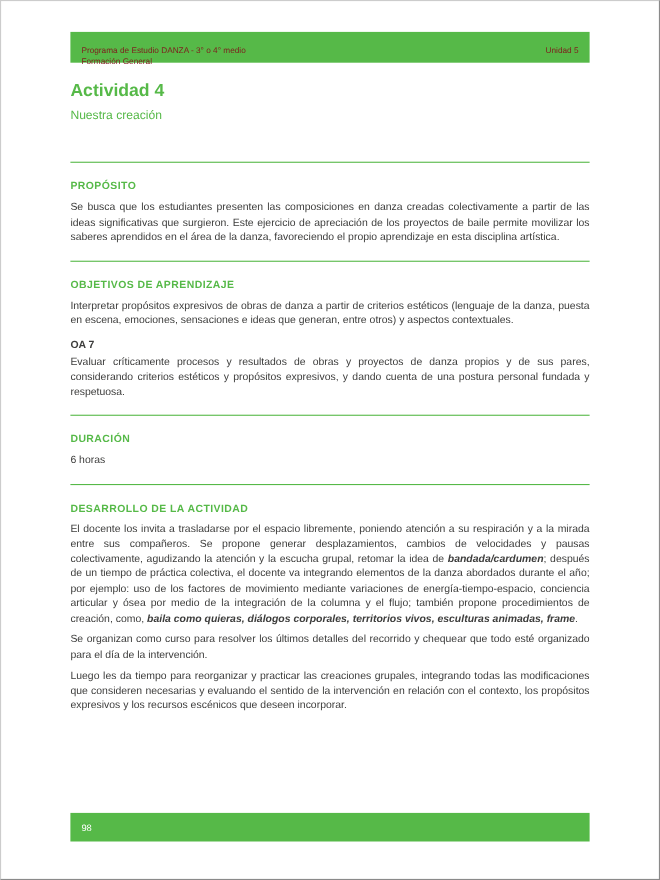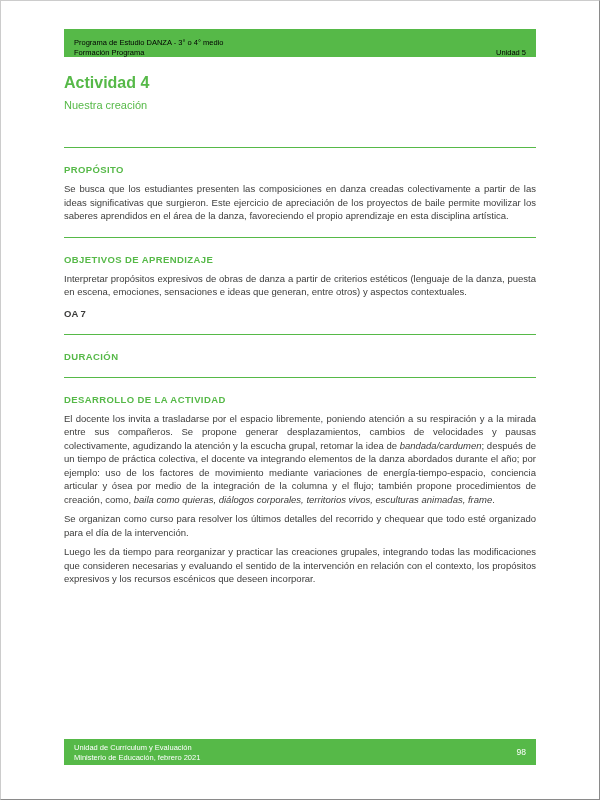--- a/index.html
+++ b/index.html
@@ -18,26 +18,26 @@
     border: 1px solid #cccccc;
     border-right-color: #8a8a8a;
     border-bottom-color: #8a8a8a;
     padding: 28px 63px 0 63px;
     overflow: hidden;
   }
 
   
   .topbar {
     background: var(--accent);
-    color: #000000;
+    color: #7f1d1d;
     height: 28px;
     display: flex;
-    align-items: flex-end;
+    align-items: flex-start;
     justify-content: space-between;
-    padding: 0 10px;
+    padding: 12px 10px;
   }
   .topbar-left { display: flex; flex-direction: column; gap: 1px; }
   .topbar-line { font-size: 7.5px; line-height: 9px; }
   .topbar-right { font-size: 7.5px; line-height: 9px; }
 
   
   .activity-title {
     color: var(--accent);
     font-weight: bold;
     font-size: 16px;
@@ -76,21 +76,21 @@
   }
   .body-text.short { text-align: left; }
   .oa-code {
     margin: 9px 0 0 0;
     color: var(--text);
     font-size: 9.5px;
     line-height: 12px;
     font-weight: bold;
   }
   .oa-code + .body-text { margin-top: 3px; }
-  .italic-term { font-style: italic; }
+  .italic-term { font-style: italic; font-weight: bold; }
 
   
   .bottombar {
     position: absolute;
     left: 63px;
     right: 63px;
     bottom: 34px;
     height: 26px;
     background: var(--accent);
     color: #ffffff;
@@ -104,56 +104,54 @@
   .bottombar-right { font-size: 8.5px; }
 </style>
 </head>
 <body>
 
 <div class="canvas">
 
   <div class="topbar">
     <div class="topbar-left">
       <div class="topbar-line">Programa de Estudio DANZA - 3° o 4° medio</div>
-      <div class="topbar-line">Formación Programa</div>
+      <div class="topbar-line">Formación General</div>
     </div>
     <div class="topbar-right">Unidad 5</div>
   </div>
 
   <div class="content">
 
     <div class="activity-title">Actividad 4</div>
     <div class="activity-subtitle">Nuestra creación</div>
 
     <div class="section first">
       <h3 class="section-heading">PROPÓSITO</h3>
       <p class="body-text">Se busca que los estudiantes presenten las composiciones en danza creadas colectivamente a partir de las ideas significativas que surgieron. Este ejercicio de apreciación de los proyectos de baile permite movilizar los saberes aprendidos en el área de la danza, favoreciendo el propio aprendizaje en esta disciplina artística.</p>
     </div>
 
     <div class="section">
       <h3 class="section-heading">OBJETIVOS DE APRENDIZAJE</h3>
       <p class="body-text">Interpretar propósitos expresivos de obras de danza a partir de criterios estéticos (lenguaje de la danza, puesta en escena, emociones, sensaciones e ideas que generan, entre otros) y aspectos contextuales.</p>
       <p class="oa-code">OA 7</p>
+      <p class="body-text">Evaluar críticamente procesos y resultados de obras y proyectos de danza propios y de sus pares, considerando criterios estéticos y propósitos expresivos, y dando cuenta de una postura personal fundada y respetuosa.</p>
     </div>
 
 
     <div class="section">
       <h3 class="section-heading">DURACIÓN</h3>
+      <p class="body-text short">6 horas</p>
     </div>
 
     <div class="section">
       <h3 class="section-heading">DESARROLLO DE LA ACTIVIDAD</h3>
       <p class="body-text"><span>El docente los invita a trasladarse por el espacio libremente, poniendo atención a su respiración y a la mirada entre sus compañeros. Se propone generar desplazamientos, cambios de velocidades y pausas colectivamente, agudizando la atención y la escucha grupal, retomar la idea de </span><em class="italic-term">bandada/cardumen</em><span>; después de un tiempo de práctica colectiva, el docente va integrando elementos de la danza abordados durante el año; por ejemplo: uso de los factores de movimiento mediante variaciones de energía-tiempo-espacio, conciencia articular y ósea por medio de la integración de la columna y el flujo; también propone procedimientos de creación, como, </span><em class="italic-term">baila como quieras, diálogos corporales, territorios vivos, esculturas animadas, frame</em><span>.</span></p>
       <p class="body-text">Se organizan como curso para resolver los últimos detalles del recorrido y chequear que todo esté organizado para el día de la intervención.</p>
       <p class="body-text">Luego les da tiempo para reorganizar y practicar las creaciones grupales, integrando todas las modificaciones que consideren necesarias y evaluando el sentido de la intervención en relación con el contexto, los propósitos expresivos y los recursos escénicos que deseen incorporar.</p>
     </div>
 
   </div>
 
   <div class="bottombar">
-    <div class="bottombar-left">
-      <div class="bottombar-line">Unidad de Currículum y Evaluación</div>
-      <div class="bottombar-line">Ministerio de Educación, febrero 2021</div>
-    </div>
     <div class="bottombar-right">98</div>
   </div>
 
 </div>
 
 </body></html>

